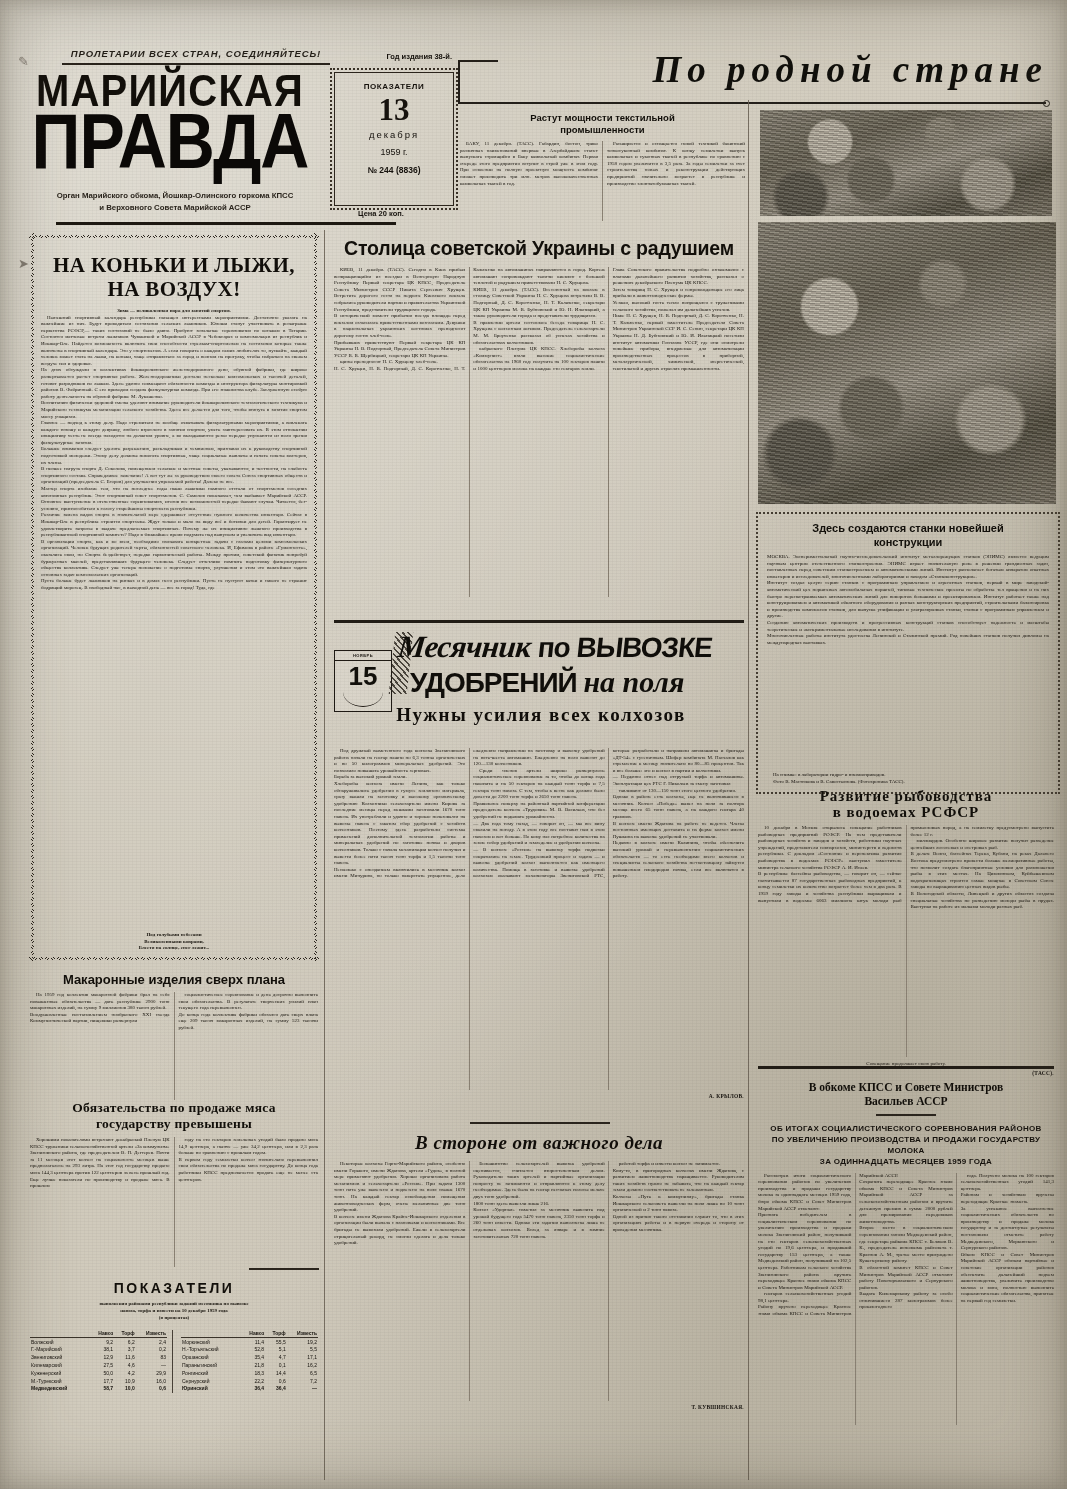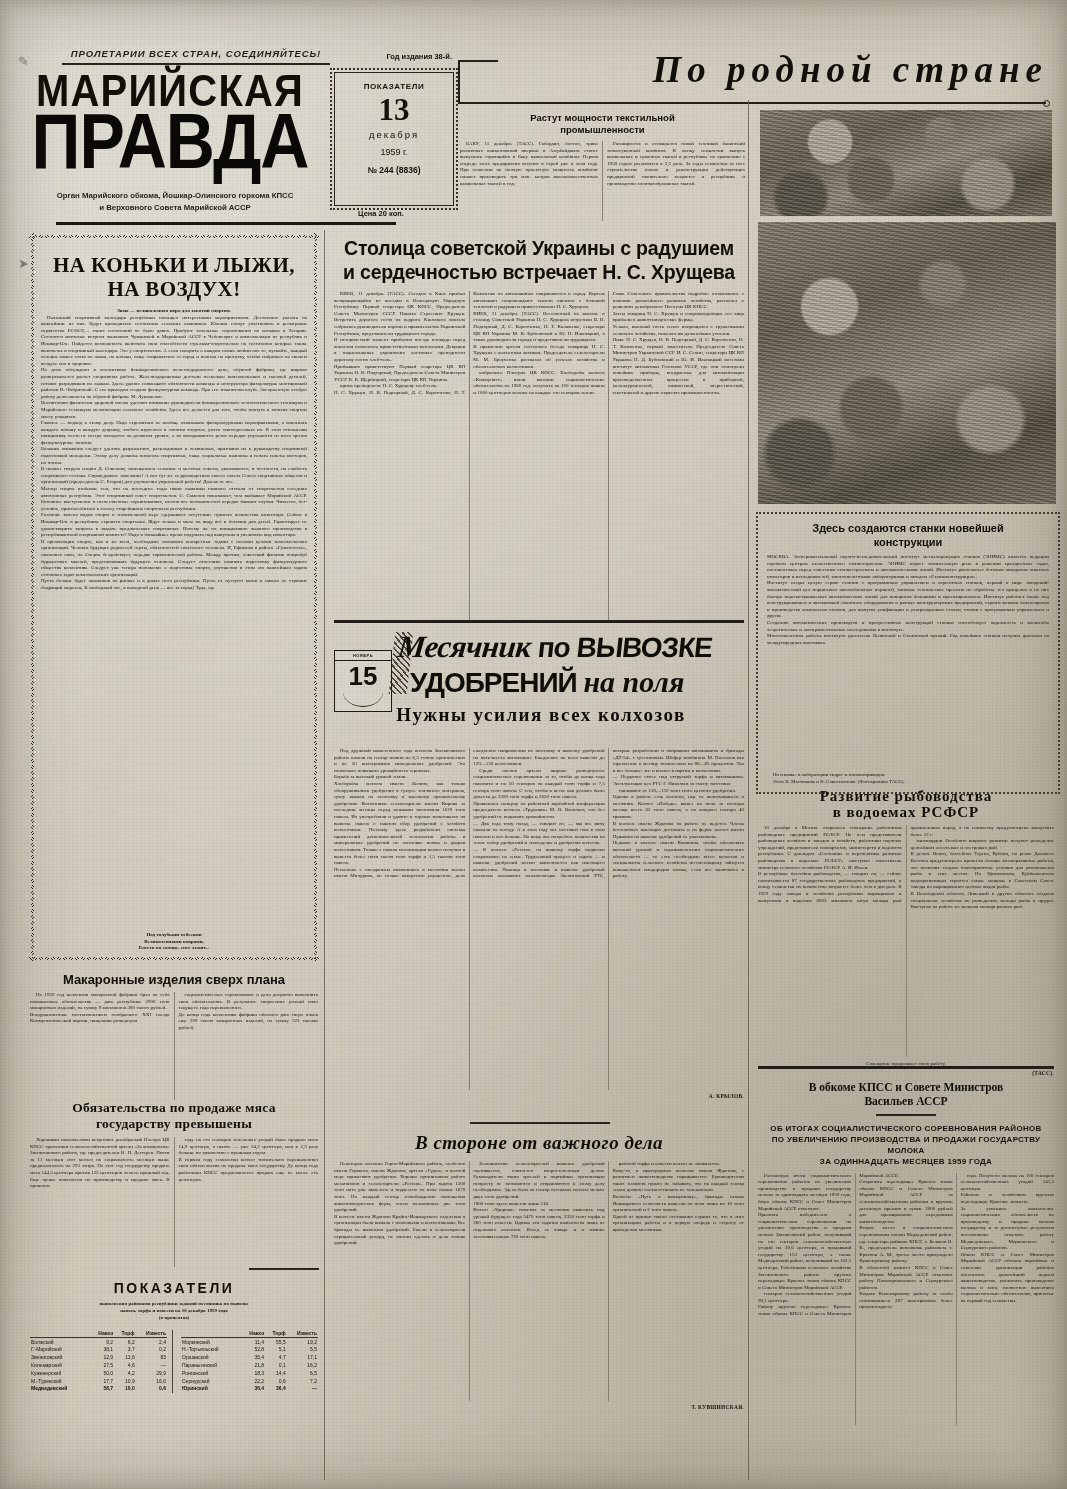--- a/index.html
+++ b/index.html
@@ -468,21 +468,20 @@
               </tr>
           </tbody>
         </table>
       </div>
     </div>
   </div>
 
   <div style="position:absolute;left:334px;top:236px;width:410px;">
     <div class="hl-sans" style="font-size:19.5px;line-height:24px;letter-spacing:-.2px;">
       <div>Столица советской Украины с радушием</div>
-      <div>и сердечностью встречает Н. С. Хрущева</div>
     </div>
     <div class="three-col txt" style="margin-top:7px;height:330px;overflow:hidden;">
       <p style="white-space:pre-line;">КИЕВ, 11 декабря. (ТАСС). Сегодня в Киев прибыл возвращающийся из поездки в Венгерскую Народную Республику Первый секретарь ЦК КПСС, Председатель Совета Министров СССР Никита Сергеевич Хрущев. Встретить дорогого гостя на перроне Киевского вокзала собрались руководители партии и правительства Украинской Республики, представители трудящихся города.
 В исторический момент прибытия поезда площадь перед вокзалом огласилась приветственными возгласами. Девушки в национальных украинских костюмах преподносят дорогому гостю хлеб-соль.
 Прибывших приветствуют Первый секретарь ЦК КП Украины Н. В. Подгорный, Председатель Совета Министров УССР В. В. Щербицкий, секретари ЦК КП Украины.</p>
       <p style="white-space:pre-line;">щины преподносят Н. С. Хрущеву хлеб-соль.
 Н. С. Хрущев, Н. В. Подгорный, Д. С. Коротченко, Н. Т. Кальченко на автомашинах направляются в город. Кортеж автомашин сопровождают тысячи киевлян с большой теплотой и радушием приветствовали Н. С. Хрущева.
 КИЕВ, 11 декабря. (ТАСС). Всесоюзный на вокзале в столицу Советской Украины Н. С. Хрущева встретили В. В. Подгорный, Д. С. Коротченко, Н. Т. Кальченко, секретари ЦК КП Украины М. В. Бубновский и Ю. Н. Ильницкий, а также руководители города и представители трудящихся.
 В правлении артели состоялась беседа товарища Н. С. Хрущева с колхозным активом. Председатель сельхозартели М. М. Броученко рассказал об успехах хозяйства и обязательствах колхозников.</p>
       <p style="white-space:pre-line;">кабрьского Пленума ЦК КПСС. Хлеборобы колхоза «Коммунист» взяли высокие социалистические обязательства на 1960 год: получить на 100 гектаров пашни и 1000 центнеров молока на каждые сто гектаров земли.

